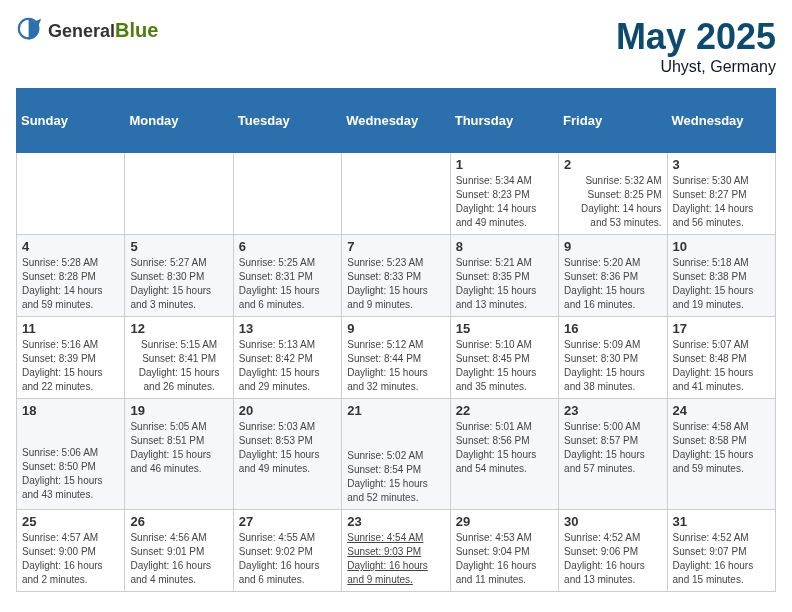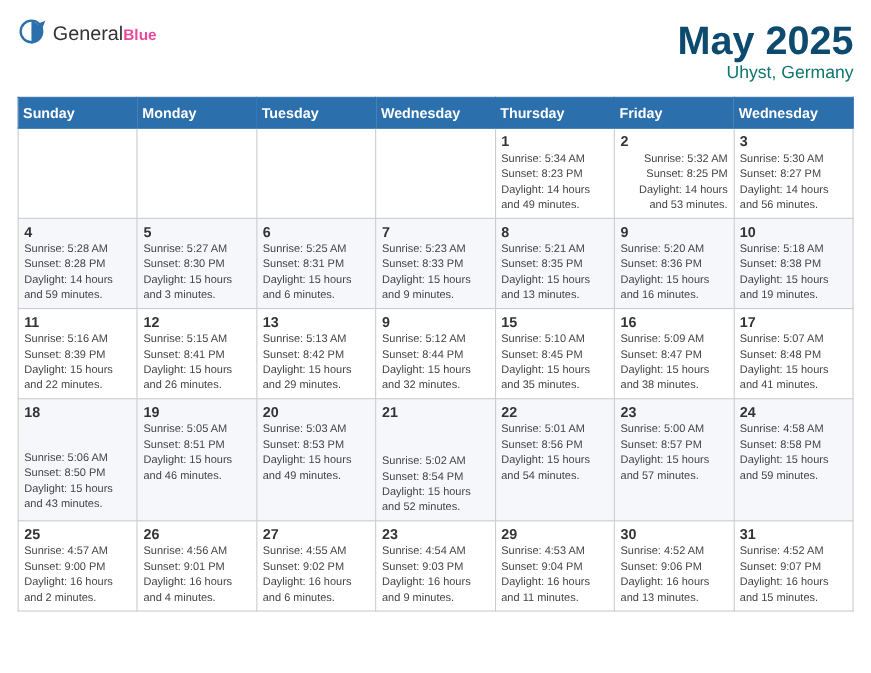--- a/index.html
+++ b/index.html
@@ -15,56 +15,56 @@
       justify-content: space-between;
       align-items: flex-start;
       margin-bottom: 12px;
     }
     .logo {
       display: flex;
       align-items: center;
     }
     .logo-text-general {
       font-size: 18px;
-      font-weight: normal;
+      font-weight: bold;
       color: #333;
     }
     .logo-text-blue {
-      font-size: 14px;
-      font-weight: bold;
-      color: #ec4899;
+      font-size: 20px;
+      font-weight: bold;
+      color: #4d7c0f;
     }
     .logo-icon {
       width: 28px;
       height: 28px;
       margin-right: 4px;
     }
     .title-block {
       text-align: right;
     }
     .title-month {
       font-size: 36px;
       font-weight: bold;
       color: #0c4a6e;
     }
     .title-location {
       font-size: 16px;
-      color: #0f766e;
+      color: #0f172a;
     }
     .calendar {
       width: 100%;
       border-collapse: collapse;
       border: 1px solid #ccc;
     }
     .calendar th {
       background: #2c6fad;
       color: #fff;
       font-size: 13px;
       font-weight: bold;
-      padding: 6px 4px;
+      padding: 24px 4px;
       text-align: left;
       border: 1px solid #2c6fad;
     }
     .calendar td {
       border: 1px solid #ccc;
       vertical-align: top;
       padding: 4px 5px;
       font-size: 10.5px;
       color: #333;
       width: calc(100% / 7);
@@ -204,21 +204,21 @@
       <tr>
         <td>
           <span class="day-number">11</span>
           <div class="day-info" style="white-space: pre-line;">Sunrise: 5:16 AM
 Sunset: 8:39 PM
 Daylight: 15 hours
 and 22 minutes.</div>
         </td>
         <td>
           <span class="day-number">12</span>
-          <div class="day-info" style="white-space: pre-line;">Sunrise: 5:15 AM
+          <div class="day-info" style="white-space: pre-line; text-align: center;">Sunrise: 5:15 AM
 Sunset: 8:41 PM
 Daylight: 15 hours
 and 26 minutes.</div>
         </td>
         <td>
           <span class="day-number">13</span>
           <div class="day-info" style="white-space: pre-line;">Sunrise: 5:13 AM
 Sunset: 8:42 PM
 Daylight: 15 hours
 and 29 minutes.</div>
@@ -233,21 +233,21 @@
         <td>
           <span class="day-number">15</span>
           <div class="day-info" style="white-space: pre-line;">Sunrise: 5:10 AM
 Sunset: 8:45 PM
 Daylight: 15 hours
 and 35 minutes.</div>
         </td>
         <td>
           <span class="day-number">16</span>
           <div class="day-info" style="white-space: pre-line;">Sunrise: 5:09 AM
-Sunset: 8:47 PM
+Sunset: 8:30 PM
 Daylight: 15 hours
 and 38 minutes.</div>
         </td>
         <td>
           <span class="day-number">17</span>
           <div class="day-info" style="white-space: pre-line;">Sunrise: 5:07 AM
 Sunset: 8:48 PM
 Daylight: 15 hours
 and 41 minutes.</div>
         </td>
@@ -320,21 +320,21 @@
         </td>
         <td>
           <span class="day-number">27</span>
           <div class="day-info" style="white-space: pre-line;">Sunrise: 4:55 AM
 Sunset: 9:02 PM
 Daylight: 16 hours
 and 6 minutes.</div>
         </td>
         <td>
           <span class="day-number">23</span>
-          <div class="day-info" style="white-space: pre-line;">Sunrise: 4:54 AM
+          <div class="day-info" style="white-space: pre-line; text-decoration: underline;">Sunrise: 4:54 AM
 Sunset: 9:03 PM
 Daylight: 16 hours
 and 9 minutes.</div>
         </td>
         <td>
           <span class="day-number">29</span>
           <div class="day-info" style="white-space: pre-line;">Sunrise: 4:53 AM
 Sunset: 9:04 PM
 Daylight: 16 hours
 and 11 minutes.</div>

